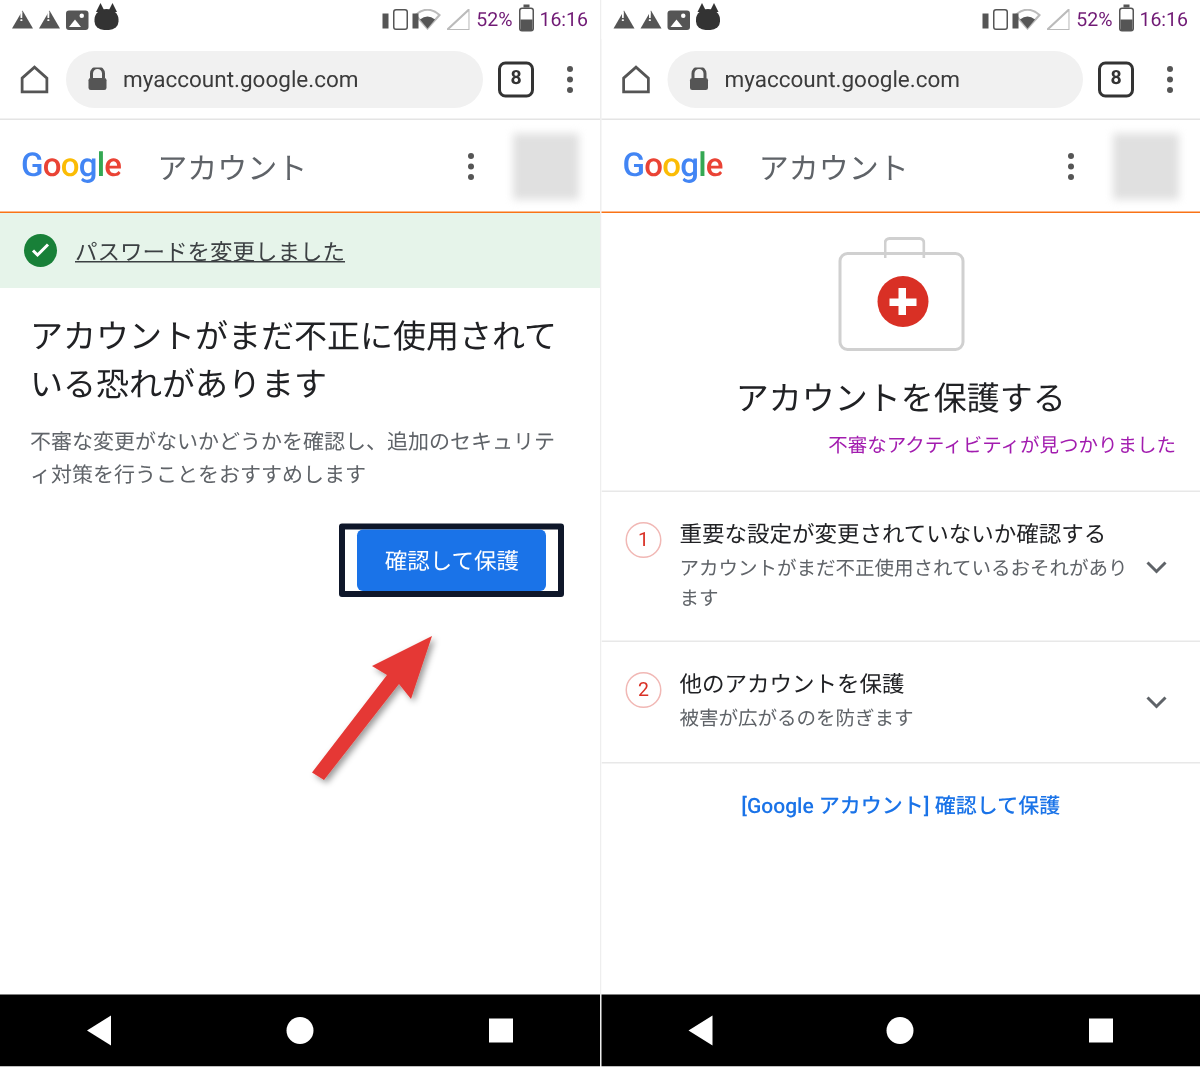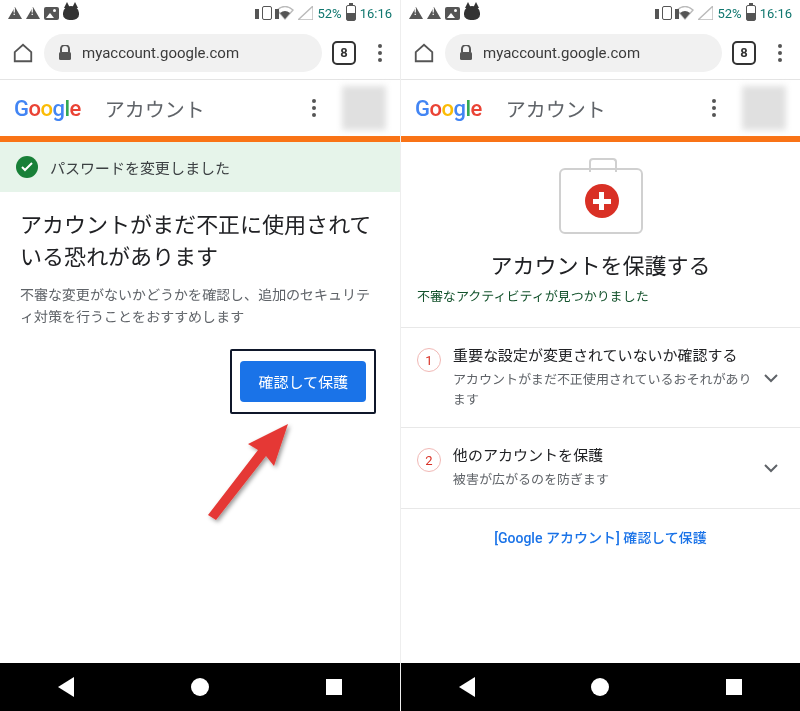--- a/index.html
+++ b/index.html
@@ -20,64 +20,64 @@
     .cat-icon::before,.cat-icon::after { content:''; position:absolute; top:-4px; width:0; height:0; border-left:3px solid transparent; border-right:3px solid transparent; border-bottom:6px solid #333; }
     .cat-icon::before { left:1px; } .cat-icon::after { right:1px; }
     .vib-icon { width:10px; height:14px; border:1.5px solid #555; border-radius:2px; position:relative; }
     .vib-icon::before,.vib-icon::after { content:''; position:absolute; top:2px; width:2px; height:10px; background:none; border-left:1.5px solid #555; }
     .vib-icon::before { left:-5px; border-left:1.5px solid #555; box-shadow:-3px 0 0 -0px #555; }
     .vib-icon::after { right:-5px; border-right:1.5px solid #555; box-shadow:3px 0 0 -0px #555; border-left:none; }
     .wifi-icon svg, .cell-icon svg { display:block; }
     .batt { width:10px; height:16px; border:1.5px solid #555; border-radius:2px; position:relative; display:flex; align-items:flex-end; }
     .batt::before { content:''; position:absolute; top:-3px; left:2px; width:4px; height:2px; background:#555; }
     .batt-fill { width:100%; height:52%; background:#555; }
-    .pct, .clock { font-size:13px; color:#0f766e; }
+    .pct, .clock { font-size:13px; color:#701a75; }
 
     
     .url-bar { height:54px; display:flex; align-items:center; padding:0 6px; gap:4px; border-bottom:1px solid #e4e4e4; }
     .home-icn, .lock-icn, .menu-dots { display:flex; align-items:center; justify-content:center; }
     .home-icn { width:34px; height:34px; }
     .url-pill { flex:1; height:38px; background:#f1f1f1; border-radius:19px; display:flex; align-items:center; padding:0 14px; gap:10px; }
     .url-text { color:#3b3b3b; font-size:15px; overflow:hidden; white-space:nowrap; }
     .tab-count { width:24px; height:24px; border:2px solid #333; border-radius:5px; display:flex; align-items:center; justify-content:center; font-size:13px; font-weight:700; color:#333; margin:0 6px; }
     .menu-dots { width:28px; flex-direction:column; gap:3px; }
     .menu-dots span { width:4px; height:4px; background:#555; border-radius:50%; }
 
     
-    .app-header { height:62px; display:flex; align-items:center; padding:0 14px; gap:8px; border-bottom:6px solid #f97316; }
+    .app-header { height:62px; display:flex; align-items:center; padding:0 14px; gap:8px; border-bottom:1px solid #f97316; }
     .g-logo { font-size:22px; font-weight:500; letter-spacing:-0.5px; }
     .g-b{color:#4285F4}.g-r{color:#EA4335}.g-y{color:#FBBC05}.g-g{color:#34A853}
     .app-title { font-size:20px; color:#5f6368; margin-left:16px; }
     .app-header .menu-dots { margin-left:auto; }
     .avatar { width:44px; height:44px; background:#e0e0e0; margin-left:6px;
       filter:blur(3px); }
 
     .content { flex:1; overflow:hidden; background:#fff; }
 
     
     .banner { background:#e6f4ea; display:flex; align-items:center; padding:14px 16px; gap:12px; }
     .chk-circle { width:22px; height:22px; background:#188038; border-radius:50%; display:flex; align-items:center; justify-content:center; flex-shrink:0; }
-    .banner-text { color:#3c4043; font-size:15px; }
+    .banner-text { color:#3c4043; font-size:15px;text-decoration:underline; }
     .headline { font-size:22px; color:#202124; padding:18px 20px 10px; line-height:1.45; }
     .sub { font-size:14px; color:#5f6368; padding:0 20px 20px; line-height:1.6; }
     .cta-row { display:flex; justify-content:flex-end; padding:0 24px; }
-    .cta-wrap { border:2px solid #0f172a; padding:10px 8px; border-radius:2px; }
+    .cta-wrap { border:4px solid #0f172a; padding:0 8px; border-radius:2px; }
     .cta { background:#1a73e8; color:#fff; border:none; padding:10px 18px; font-size:15px; border-radius:4px; }
     .arrow { position:absolute; left:188px; top:420px; pointer-events:none; }
 
     
     .illus { display:flex; justify-content:center; padding:26px 0 14px; }
     .kit { width:84px; height:66px; border:2px solid #d0d0d0; border-radius:6px; position:relative; background:#fff; }
     .kit::before { content:''; position:absolute; top:-12px; left:28px; width:24px; height:12px; border:2px solid #d0d0d0; border-bottom:none; border-radius:4px 4px 0 0; }
     .kit .cross { position:absolute; left:24px; top:14px; width:34px; height:34px; background:#d93025; border-radius:50%; display:flex; align-items:center; justify-content:center; }
     .kit .cross::before,.kit .cross::after { content:''; position:absolute; background:#fff; }
     .kit .cross::before { width:18px; height:5px; }
     .kit .cross::after { width:5px; height:18px; }
     .r-headline { text-align:center; font-size:22px; color:#202124; padding:0 16px 6px; }
-    .r-sub { text-align:left; font-size:13px; color:#14532d; padding:0 16px 22px; }
+    .r-sub { text-align:right; font-size:13px; color:#a21caf; padding:0 16px 22px; }
     .steps { border-top:1px solid #e8e8e8; }
     .step { display:flex; align-items:flex-start; padding:18px 16px; border-bottom:1px solid #e8e8e8; gap:12px; }
     .step-num { width:24px; height:24px; border:1px solid #f1b8b5; border-radius:50%; color:#d93025; font-size:13px; display:flex; align-items:center; justify-content:center; flex-shrink:0; margin-top:2px; }
     .step-body { flex:1; }
     .step-title { font-size:15px; color:#202124; line-height:1.4; }
     .step-desc { font-size:13px; color:#5f6368; line-height:1.5; margin-top:3px; }
     .chev { width:20px; color:#5f6368; align-self:center; }
     .link-row { text-align:center; padding:18px 0; }
     .link-row span { color:#1a73e8; font-size:14px; font-weight:500; }
 

